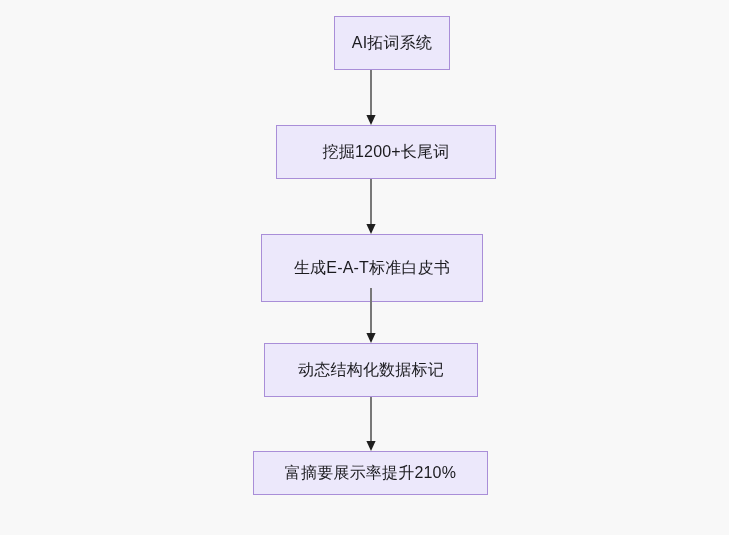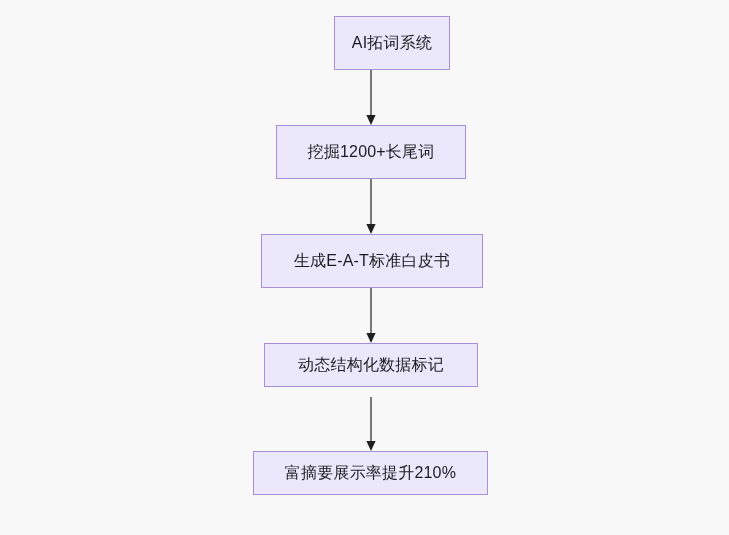--- a/index.html
+++ b/index.html
@@ -53,43 +53,43 @@
     <span class="node-label">AI拓词系统</span>
   </div>
 
   <div class="edge" id="edge-1-2" style="left: 365px; top: 70px; height: 55px;">
     <svg width="12" height="55" viewBox="0 0 12 55" aria-hidden="true">
       <line x1="6" y1="0" x2="6" y2="47" stroke="#787878" stroke-width="2"></line>
       <polygon points="6,55 1.4,45 10.6,45" fill="#1f1f1f"></polygon>
     </svg>
   </div>
 
-  <div class="node" id="node-2" style="left: 276px; top: 125px; width: 190px; height: 54px;">
+  <div class="node" id="node-2" style="left: 276px; top: 125px; width: 220px; height: 54px;">
     <span class="node-label">挖掘1200+长尾词</span>
   </div>
 
   <div class="edge" id="edge-2-3" style="left: 365px; top: 179px; height: 55px;">
     <svg width="12" height="55" viewBox="0 0 12 55" aria-hidden="true">
       <line x1="6" y1="0" x2="6" y2="47" stroke="#787878" stroke-width="2"></line>
       <polygon points="6,55 1.4,45 10.6,45" fill="#1f1f1f"></polygon>
     </svg>
   </div>
 
-  <div class="node" id="node-3" style="left: 261px; top: 234px; width: 222px; height: 54px;">
+  <div class="node" id="node-3" style="left: 261px; top: 234px; width: 222px; height: 68px;">
     <span class="node-label">生成E-A-T标准白皮书</span>
   </div>
 
   <div class="edge" id="edge-3-4" style="left: 365px; top: 288px; height: 55px;">
     <svg width="12" height="55" viewBox="0 0 12 55" aria-hidden="true">
       <line x1="6" y1="0" x2="6" y2="47" stroke="#787878" stroke-width="2"></line>
       <polygon points="6,55 1.4,45 10.6,45" fill="#1f1f1f"></polygon>
     </svg>
   </div>
 
-  <div class="node" id="node-4" style="left: 264px; top: 343px; width: 214px; height: 44px;">
+  <div class="node" id="node-4" style="left: 264px; top: 343px; width: 214px; height: 54px;">
     <span class="node-label">动态结构化数据标记</span>
   </div>
 
   <div class="edge" id="edge-4-5" style="left: 365px; top: 397px; height: 54px;">
     <svg width="12" height="54" viewBox="0 0 12 54" aria-hidden="true">
       <line x1="6" y1="0" x2="6" y2="46" stroke="#787878" stroke-width="2"></line>
       <polygon points="6,54 1.4,44 10.6,44" fill="#1f1f1f"></polygon>
     </svg>
   </div>
 

